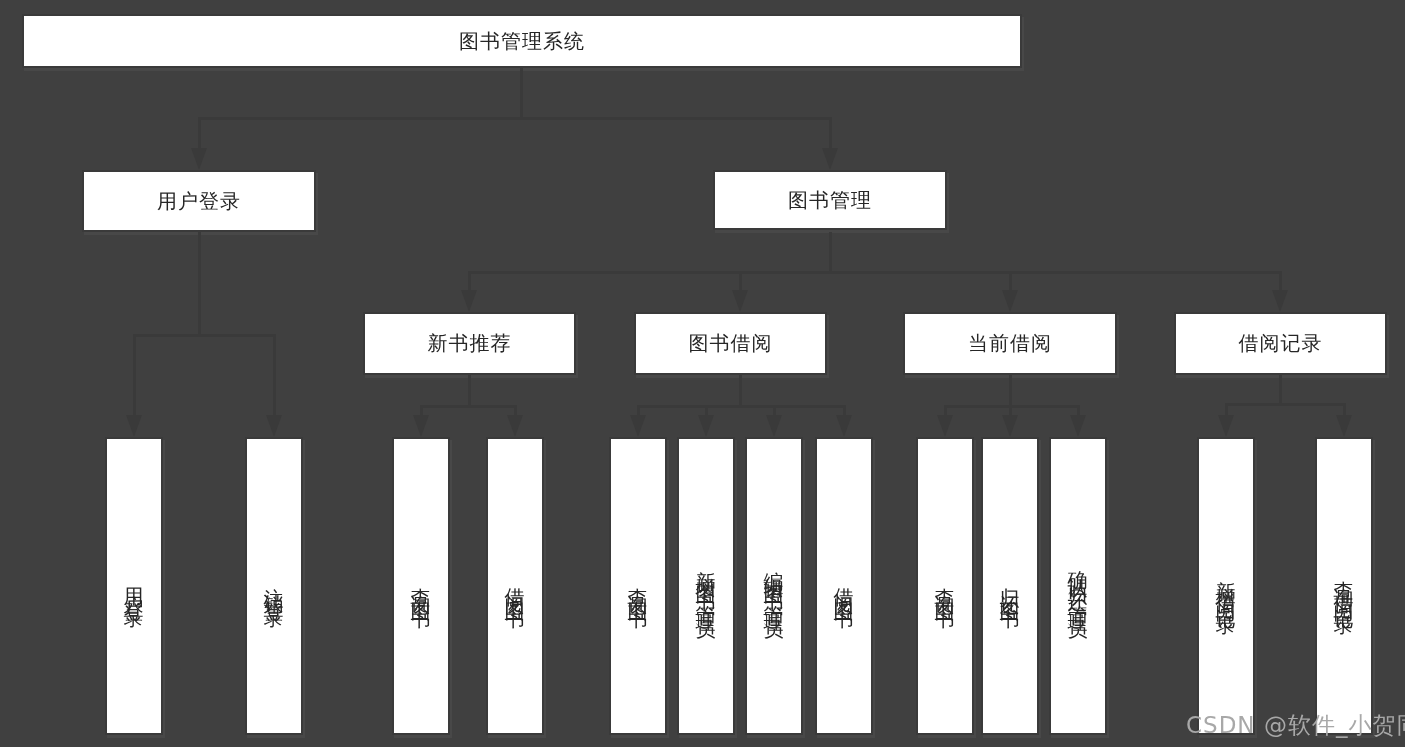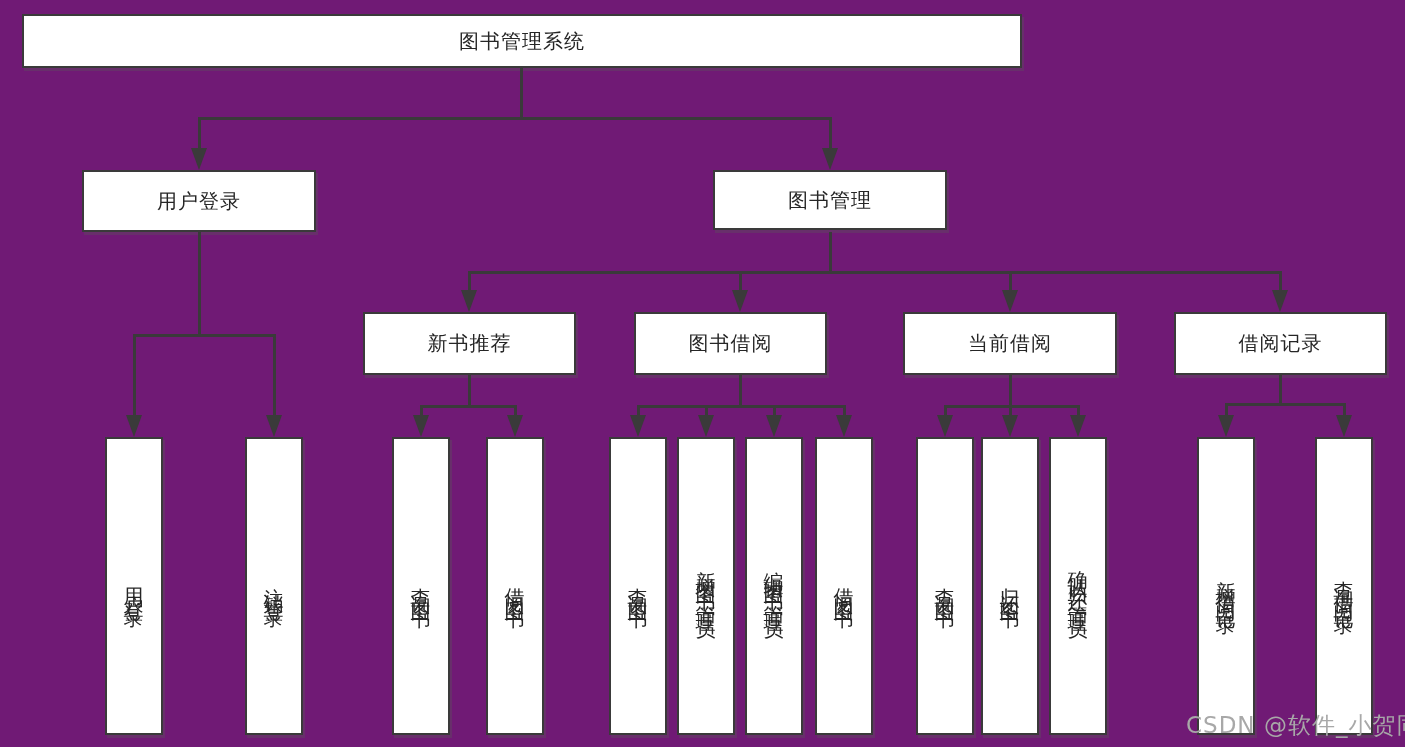--- a/index.html
+++ b/index.html
@@ -1,20 +1,20 @@
 <!DOCTYPE html>
 <html><head>
 <meta charset="utf-8">
 <style>
   html, body { margin: 0; padding: 0; background: #ffffff; }
   .canvas {
     position: relative;
     width: 1405px;
     height: 747px;
-    background: #701a75;
+    background: #404040;
     font-family: "DejaVu Sans", "Liberation Sans", sans-serif;
     overflow: hidden;
   }
   
   .hbox {
     position: absolute;
     box-sizing: border-box;
     border: 2px solid #3a3a3a;
     background: #ffffff;
     display: flex;

